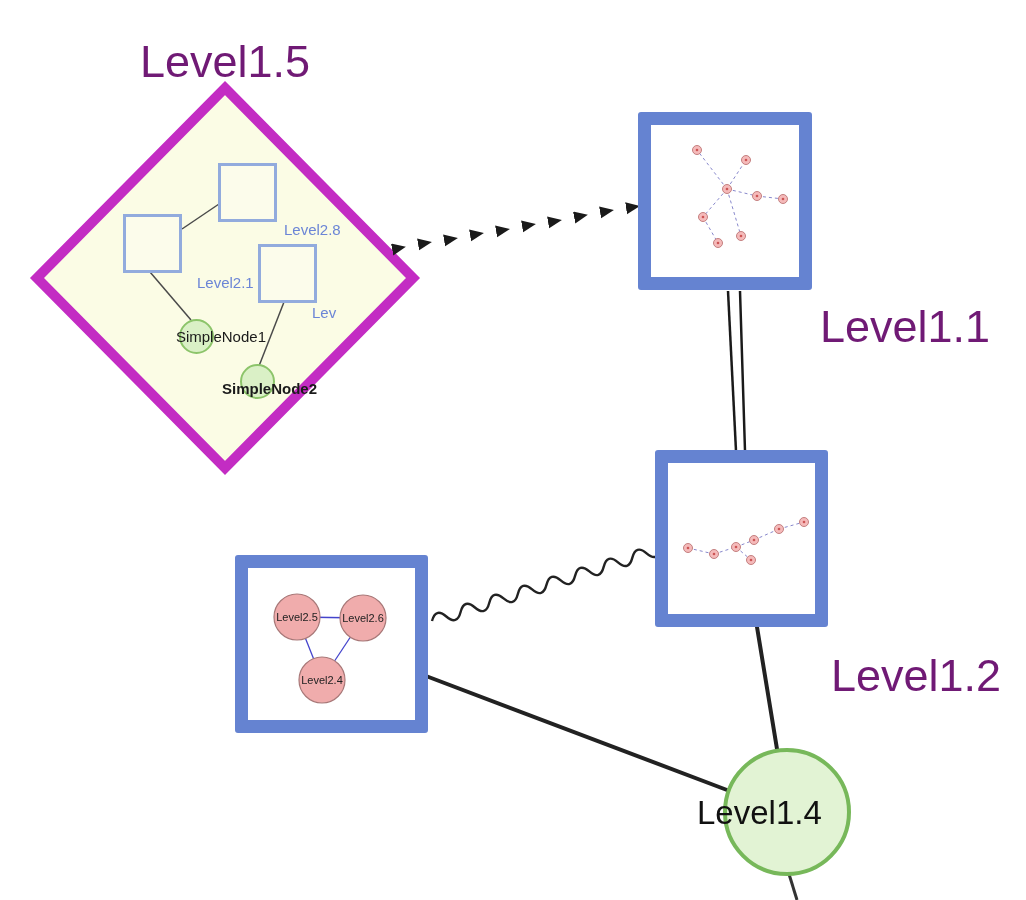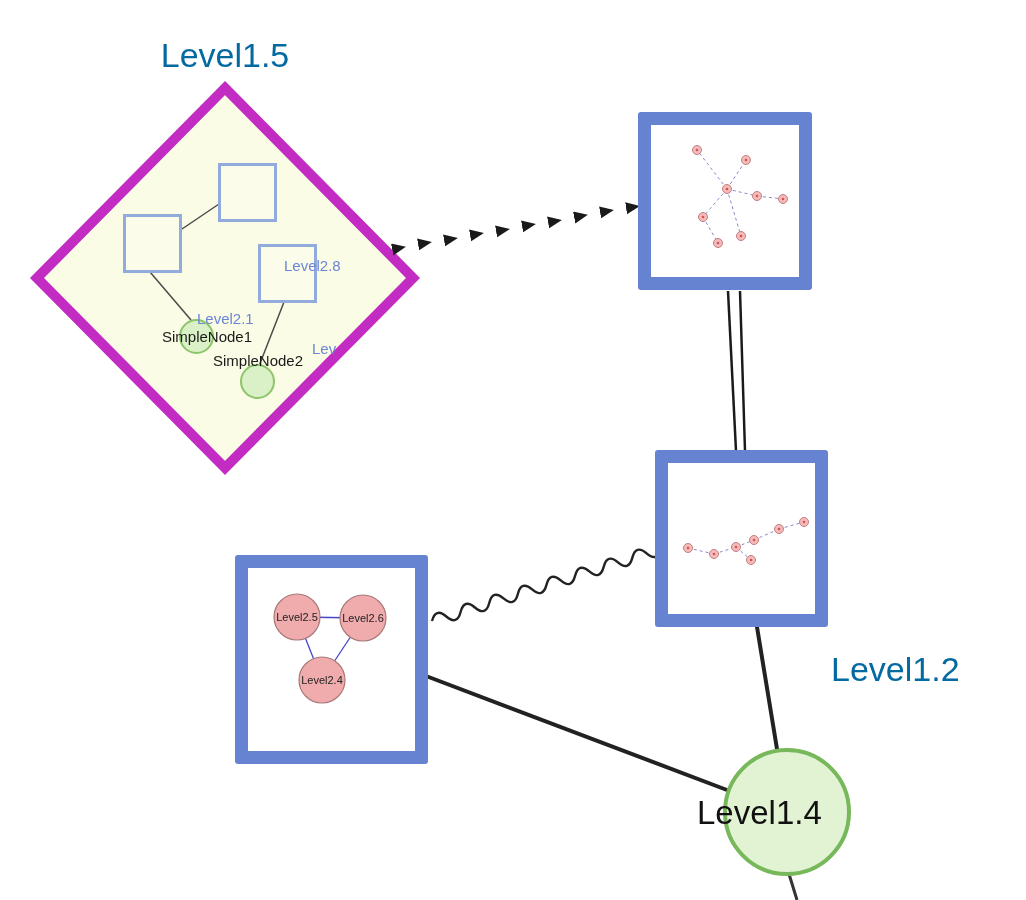--- a/index.html
+++ b/index.html
@@ -14,24 +14,24 @@
   .node-box svg { display:block; }
 
   .mini-square { position:absolute; width:59px; height:59px; background:#fcfceb;
                  border:3px solid #92abdd; z-index:3; }
   .gnode { position:absolute; width:35px; height:35px; border-radius:50%;
            background:#daf0c6; border:2px solid #8cc46a; z-index:3; }
 
   .big-circle { position:absolute; left:723px; top:748px; width:128px; height:128px;
                 border-radius:50%; background:#e2f3d4; border:4px solid #77b85a; z-index:2; }
 
-  .lbl-blue-lg { position:absolute; color:#0369a1; font-size:34px; z-index:4; white-space:nowrap; }
-  .lbl-blue-sm { position:absolute; color:#6b85d6; font-size:15px; z-index:4; white-space:nowrap;margin-top:36px; }
+  .lbl-blue-lg { position:absolute; color:#701a75; font-size:45px; z-index:4; white-space:nowrap; }
+  .lbl-blue-sm { position:absolute; color:#6b85d6; font-size:15px; z-index:4; white-space:nowrap; }
   .lbl-black   { position:absolute; color:#1a1a1a; font-size:15px; z-index:4;
-                 text-align:center; white-space:nowrap; }
+                 text-align:right; white-space:nowrap; }
   .lbl-l14 { position:absolute; left:697px; top:794px; width:182px; 
              color:#111111; font-size:33px; z-index:4; white-space:nowrap; }
 
   .inner-edge { stroke:#4a4a4a; stroke-width:1.5; }
   .dash-edge  { stroke:#8888cc; stroke-width:1; stroke-dasharray:3,3; fill:none; }
   .pnode      { fill:#f5baba; stroke:#c47f7f; stroke-width:1; }
   .pdot       { fill:#cc5555; }
   .pbig       { fill:#f0acac; stroke:#a87878; stroke-width:1.2; }
   .tri-edge   { stroke:#4444cc; stroke-width:1.3; }
   .pbig-label { font-size:11px; fill:#222222; text-anchor:middle;
@@ -80,21 +80,21 @@
   <div class="mini-square" style="left:258px; top:244px;"></div>
 
   <div class="gnode" style="left:179px; top:319px;"></div>
   <div class="gnode" style="left:240px; top:364px;"></div>
 
   <div class="lbl-blue-sm" style="left:284px; top:221px;">Level2.8</div>
   <div class="lbl-blue-sm" style="left:197px; top:274px;">Level2.1</div>
   <div class="lbl-blue-sm" style="left:312px; top:304px;">Lev</div>
 
   <div class="lbl-black" style="left:148px; top:328px; width:118px;">SimpleNode1</div>
-  <div class="lbl-black" style="left:199px; top:352px; width:118px;">SimpleNode2</div>
+  <div class="lbl-black" style="left:199px; top:380px; width:118px;font-weight:bold;">SimpleNode2</div>
 
   <div class="node-box" style="left:638px; top:112px; width:174px; height:178px;">
     <svg width="148" height="152">
       <g>
         <line class="dash-edge" x1="76" y1="64" x2="46" y2="25"></line>
         <line class="dash-edge" x1="76" y1="64" x2="95" y2="35"></line>
         <line class="dash-edge" x1="76" y1="64" x2="52" y2="92"></line>
         <line class="dash-edge" x1="76" y1="64" x2="106" y2="71"></line>
         <line class="dash-edge" x1="106" y1="71" x2="132" y2="74"></line>
         <line class="dash-edge" x1="52" y1="92" x2="67" y2="118"></line>
@@ -113,20 +113,21 @@
           <circle class="pdot" cx="106" cy="71" r="1.3"></circle>
         <circle class="pnode" cx="132" cy="74" r="4.5"></circle>
           <circle class="pdot" cx="132" cy="74" r="1.3"></circle>
         <circle class="pnode" cx="67" cy="118" r="4.5"></circle>
           <circle class="pdot" cx="67" cy="118" r="1.3"></circle>
         <circle class="pnode" cx="90" cy="111" r="4.5"></circle>
           <circle class="pdot" cx="90" cy="111" r="1.3"></circle>
       </g>
     </svg>
   </div>
+  <div class="lbl-blue-lg" style="left:820px; top:301px;">Level1.1</div>
 
   <div class="node-box" style="left:655px; top:450px; width:173px; height:177px;">
     <svg width="147" height="151">
       <g>
         <line class="dash-edge" x1="20" y1="85" x2="46" y2="91"></line>
         <line class="dash-edge" x1="46" y1="91" x2="68" y2="84"></line>
         <line class="dash-edge" x1="68" y1="84" x2="86" y2="77"></line>
         <line class="dash-edge" x1="86" y1="77" x2="111" y2="66"></line>
         <line class="dash-edge" x1="111" y1="66" x2="136" y2="59"></line>
         <line class="dash-edge" x1="68" y1="84" x2="83" y2="97"></line>
@@ -144,21 +145,21 @@
           <circle class="pdot" cx="83" cy="97" r="1.3"></circle>
         <circle class="pnode" cx="111" cy="66" r="4.5"></circle>
           <circle class="pdot" cx="111" cy="66" r="1.3"></circle>
         <circle class="pnode" cx="136" cy="59" r="4.5"></circle>
           <circle class="pdot" cx="136" cy="59" r="1.3"></circle>
       </g>
     </svg>
   </div>
   <div class="lbl-blue-lg" style="left:831px; top:650px;">Level1.2</div>
 
-  <div class="node-box" style="left:235px; top:555px; width:193px; height:209px;">
+  <div class="node-box" style="left:235px; top:555px; width:193px; height:178px;">
     <svg width="167" height="152">
       <g>
         <line class="tri-edge" x1="49" y1="49" x2="115" y2="50"></line>
         <line class="tri-edge" x1="49" y1="49" x2="74" y2="112"></line>
         <line class="tri-edge" x1="115" y1="50" x2="74" y2="112"></line>
       </g>
       <circle class="pbig" cx="49" cy="49" r="23"></circle>
       <circle class="pbig" cx="115" cy="50" r="23"></circle>
       <circle class="pbig" cx="74" cy="112" r="23"></circle>
       <text class="pbig-label" x="49" y="53">Level2.5</text>

